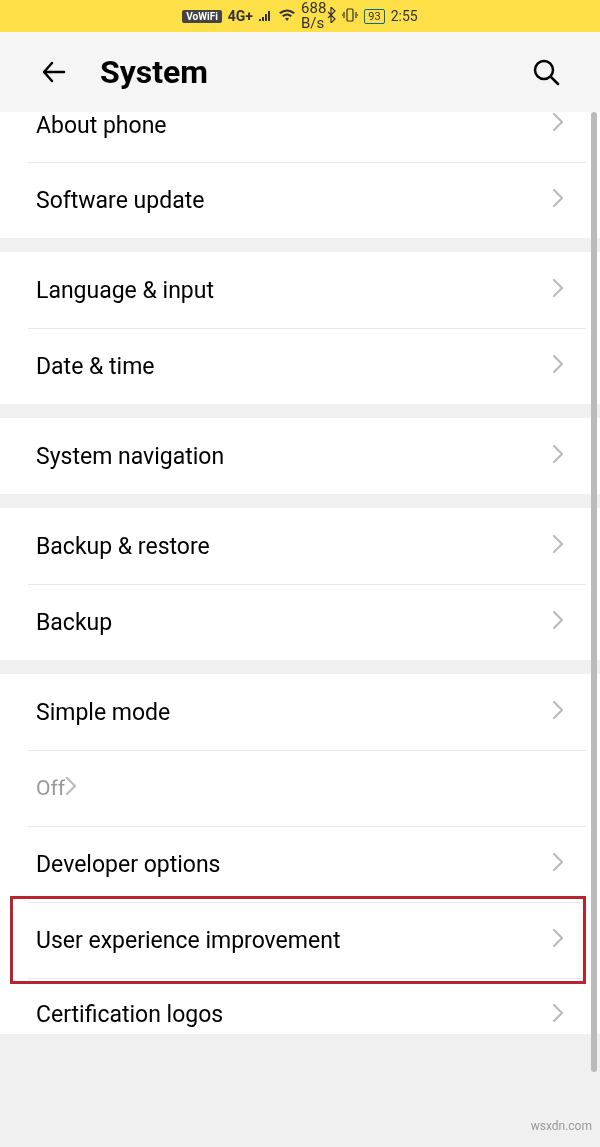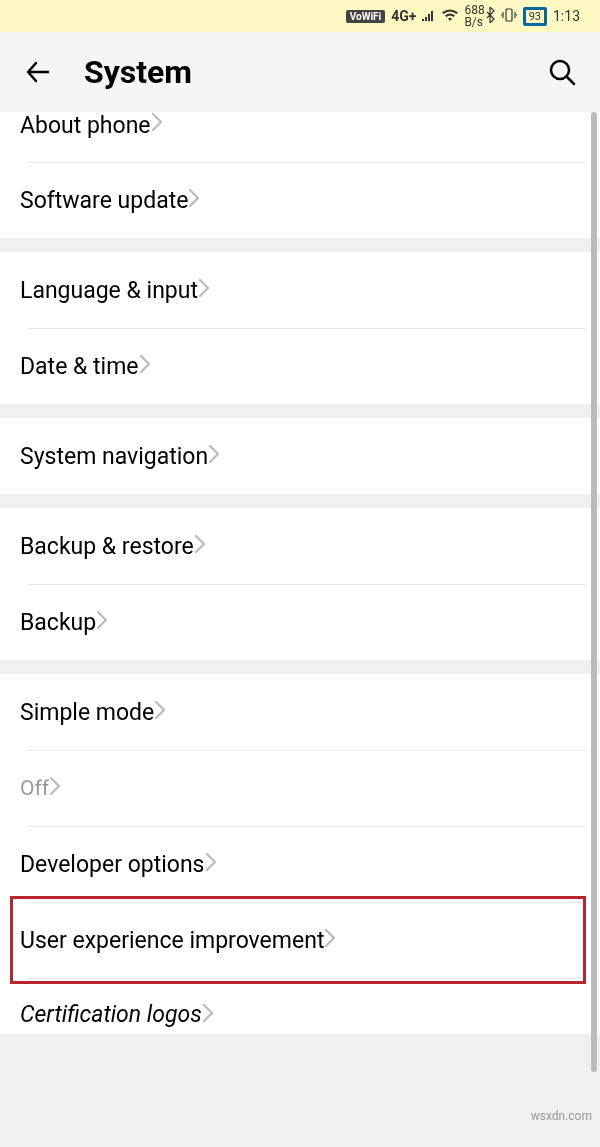--- a/index.html
+++ b/index.html
@@ -10,24 +10,24 @@
     }
     body {
       width: 600px;
       height: 1147px;
       background: #f0f0f0;
       position: relative;
       overflow: hidden;
     }
     .status-bar {
       height: 32px;
-      background: #fef9c3;
-      display: flex;
-      align-items: center;
-      justify-content: flex-end;
+      background: #fde047;
+      display: flex;
+      align-items: center;
+      justify-content: center;
       padding: 0 20px;
       font-size: 14px;
       color: #333;
     }
     .status-left {
       display: flex;
       align-items: center;
       gap: 6px;
     }
     .status-right {
@@ -41,35 +41,35 @@
       font-size: 10px;
       font-weight: bold;
       padding: 1px 4px;
       border-radius: 2px;
     }
     .signal-4g {
       font-size: 14px;
       font-weight: bold;
     }
     .speed-text {
-      font-size: 12px;
+      font-size: 15px;
       line-height: 1;
     }
     .battery-badge {
-      border: 3px solid #0369a1;
+      border: 1px solid #0369a1;
       padding: 0 3px;
       font-size: 11px;
       border-radius: 2px;
     }
     .header {
       height: 80px;
       background: #f5f5f5;
       display: flex;
       align-items: center;
-      padding: 0 20px;
+      padding: 0 36px;
       gap: 28px;
     }
     .back-btn {
       width: 36px;
       height: 36px;
       display: flex;
       align-items: center;
       justify-content: center;
     }
     .title {
@@ -100,21 +100,22 @@
     .section {
       background: #fff;
       margin-bottom: 14px;
     }
     .section.first {
       margin-top: 0;
     }
     .row {
       display: flex;
       align-items: center;
-      padding: 0 20px;
+      justify-content: space-between;
+      padding: 0 36px;
       height: 76px;
       position: relative;
     }
     .row + .row::before {
       content: "";
       position: absolute;
       top: 0;
       left: 28px;
       right: 14px;
       height: 1px;
@@ -133,21 +134,21 @@
       font-size: 21px;
       color: #999;
     }
     .chevron {
       color: #bbb;
       font-size: 22px;
     }
     .watermark {
       position: absolute;
       right: 8px;
-      bottom: 24px;
+      bottom: 14px;
       font-size: 12px;
       color: #999;
     }
   </style>
 </head>
 <body>
 
 <div class="status-bar">
   <div class="status-left">
     <span class="vowifi-badge">VoWiFi</span>
@@ -172,21 +173,21 @@
           <path d="M5 0 L5 16 L9 12 L2 5 M5 0 L9 4 L2 11" stroke="#333" stroke-width="1.2" fill="none"></path>
         </svg>
     </span>
     <span>
       <svg width="16" height="14" viewBox="0 0 16 14">
           <rect x="5" y="1" width="6" height="12" rx="1" stroke="#333" stroke-width="1.2" fill="none"></rect>
           <path d="M2 4 L2 10 M0 6 L0 8 M14 4 L14 10 M16 6 L16 8" stroke="#333" stroke-width="1.2"></path>
         </svg>
     </span>
     <span class="battery-badge">93</span>
-    <span>1:13</span>
+    <span>2:55</span>
   </div>
 </div>
 
 <div class="header">
   <div class="back-btn">
     <svg width="32" height="32" viewBox="0 0 32 32">
       <path d="M26 16 L6 16 M14 7 L6 16 L14 25" stroke="#000" stroke-width="2.5" fill="none" stroke-linecap="round" stroke-linejoin="round"></path>
     </svg>
   </div>
   <div class="title">System</div>
@@ -290,21 +291,21 @@
         </div>
       </div>
       <div class="row">
         <div class="row-label">User experience improvement</div>
         <div class="row-right">
           <span class="chevron"><svg width="12" height="20" viewBox="0 0 12 20">
               <path d="M2 2 L10 10 L2 18" stroke="#bbb" stroke-width="2.2" fill="none" stroke-linecap="round" stroke-linejoin="round"></path>
             </svg></span>
         </div>
       </div>
-      <div class="row" style="height: 56px; align-items: flex-end; padding-bottom: 6px; font-style: italic;">
+      <div class="row" style="height: 56px; align-items: flex-end; padding-bottom: 6px;">
         <div class="row-label">Certification logos</div>
         <div class="row-right">
           <span class="chevron"><svg width="12" height="20" viewBox="0 0 12 20">
               <path d="M2 2 L10 10 L2 18" stroke="#bbb" stroke-width="2.2" fill="none" stroke-linecap="round" stroke-linejoin="round"></path>
             </svg></span>
         </div>
       </div>
     </div>
     <div style="position: absolute; left: 10px; right: 14px; top: 784px; height: 88px; border: 3px solid rgb(184, 37, 47); pointer-events: none; z-index: 10;"></div>
   </div>

